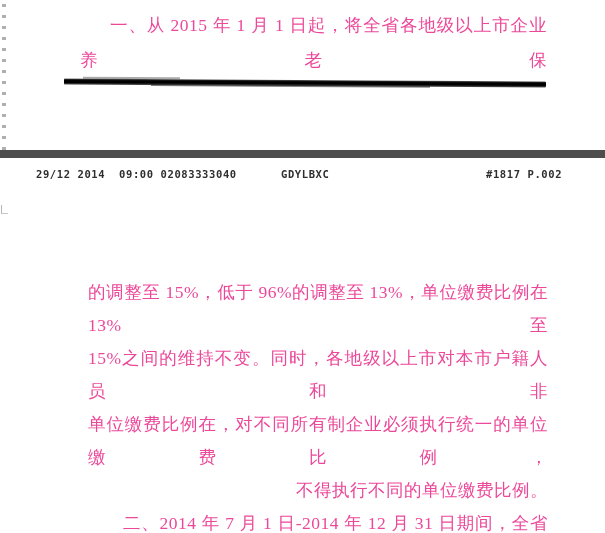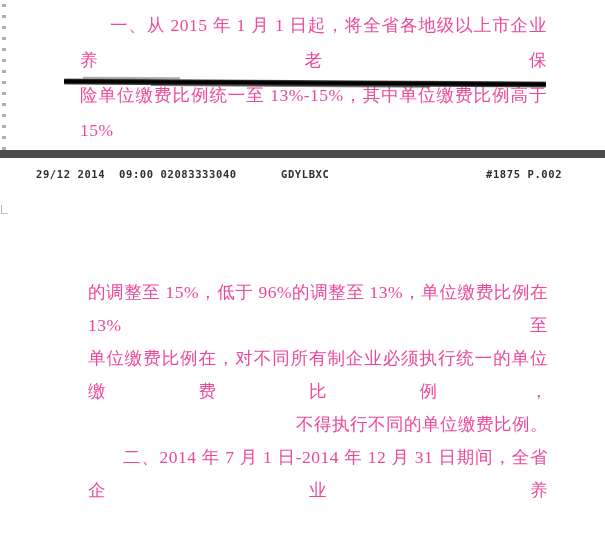--- a/index.html
+++ b/index.html
@@ -130,33 +130,33 @@
 </head>
 <body>
 
 <div class="page">
 
   <div class="edge-artifacts"></div>
   <div class="edge-speck"></div>
 
   <div class="text-block top-block">
       <div class="text-line indent justify">一、从 2015 年 1 月 1 日起，将全省各地级以上市企业养老保</div>
-      <div class="text-line justify">险单位缴费比例统一至 13%-15%，其中单位缴费比例高于 15%</div>
     </div>
 
   <div class="scan-line"></div>
 
   <div class="separator-bar"></div>
 
   <div class="fax-header">
     <span class="fax-left">29/12 2014  09:00 02083333040</span>
     <span class="fax-center">GDYLBXC</span>
-    <span class="fax-right">#1875 P.002</span>
+    <span class="fax-right">#1817 P.002</span>
   </div>
 
   <div class="text-block body-block">
       <div class="text-line justify">的调整至 15%，低于 96%的调整至 13%，单位缴费比例在 13%至</div>
+      <div class="text-line justify">15%之间的维持不变。同时，各地级以上市对本市户籍人员和非</div>
       <div class="text-line justify">单位缴费比例在，对不同所有制企业必须执行统一的单位缴费比例，</div>
       <div class="text-line">不得执行不同的单位缴费比例。</div>
       <div class="text-line indent justify">二、2014 年 7 月 1 日-2014 年 12 月 31 日期间，全省企业养</div>
     </div>
 
 </div>
 
 </body></html>

